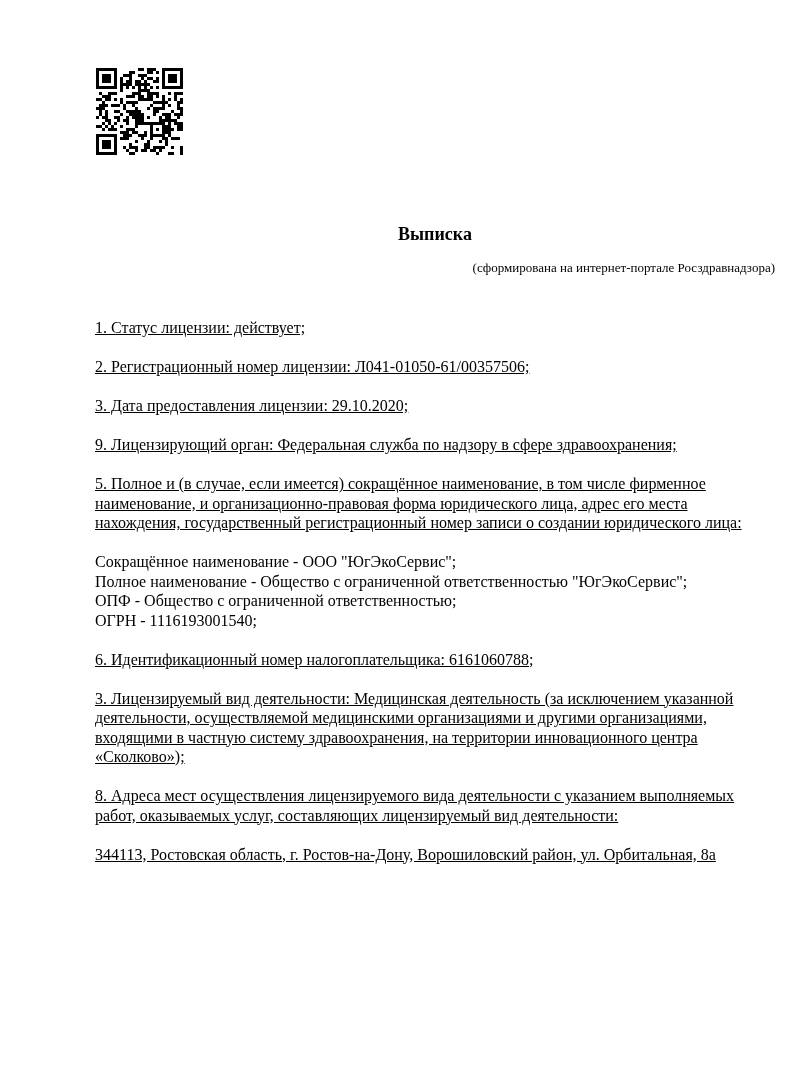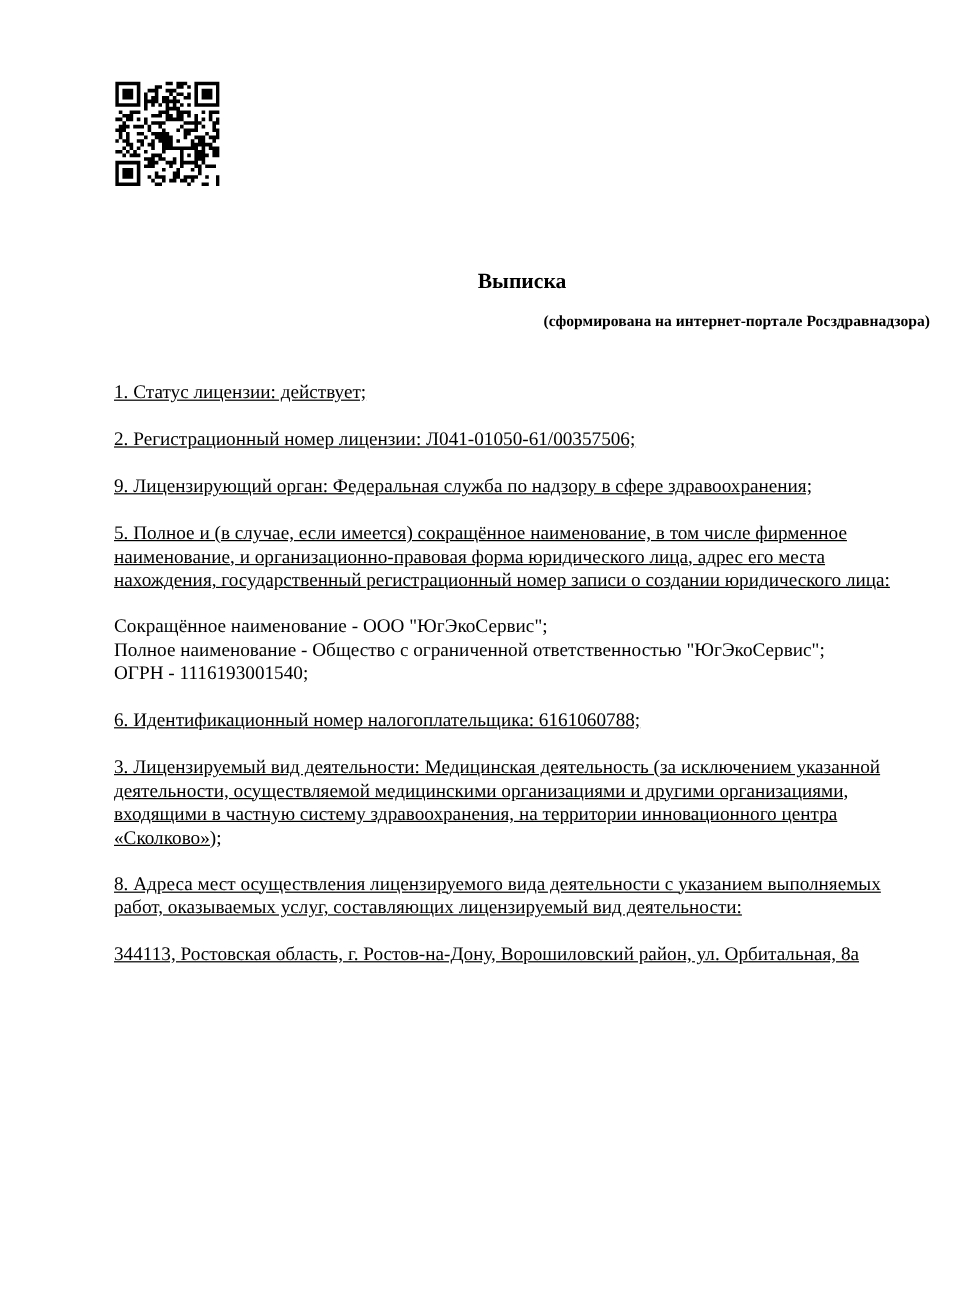--- a/index.html
+++ b/index.html
@@ -37,21 +37,20 @@
     line-height: 25px;
   }
   .title .title-line {
     display: block;
   }
   .note {
     margin: 13px 0 0 0;
     font-size: 13px;
     line-height: 16px;
     text-align: right;
-    font-weight: bold;
   }
   .body-text {
     margin-top: 42px;
     font-size: 16px;
     line-height: 19.5px;
   }
   .para {
     margin: 0 0 19.5px 0;
     text-decoration: underline;
   }
@@ -83,28 +82,30 @@
     </h1>
 
     <div class="note">(сформирована на интернет-портале Росздравнадзора)</div>
 
     <div class="body-text">
 
       <p class="para">1. Статус лицензии: действует;</p>
 
       <p class="para">2. Регистрационный номер лицензии: Л041-01050-61/00357506;</p>
 
+      <p class="para">3. Дата предоставления лицензии: 29.10.2020;</p>
 
       <p class="para">9. Лицензирующий орган: Федеральная служба по надзору в сфере здравоохранения;</p>
 
       <p class="para">5. Полное и (в случае, если имеется) сокращённое наименование, в том числе фирменное наименование, и организационно-правовая форма юридического лица, адрес его места нахождения, государственный регистрационный номер записи о создании юридического лица:</p>
 
       <div class="org-block">
         <div class="org-line">Сокращённое наименование - ООО "ЮгЭкоСервис";</div>
         <div class="org-line">Полное наименование - Общество с ограниченной ответственностью "ЮгЭкоСервис";</div>
+        <div class="org-line">ОПФ - Общество с ограниченной ответственностью;</div>
         <div class="org-line">ОГРН - 1116193001540;</div>
       </div>
 
       <p class="para">6. Идентификационный номер налогоплательщика: 6161060788;</p>
 
       <p class="para">3. Лицензируемый вид деятельности: Медицинская деятельность (за исключением указанной деятельности, осуществляемой медицинскими организациями и другими организациями, входящими в частную систему здравоохранения, на территории инновационного центра «Сколково»);</p>
 
       <p class="para">8. Адреса мест осуществления лицензируемого вида деятельности с указанием выполняемых работ, оказываемых услуг, составляющих лицензируемый вид деятельности:</p>
 
       <p class="para last">344113, Ростовская область, г. Ростов-на-Дону, Ворошиловский район, ул. Орбитальная, 8а</p>

